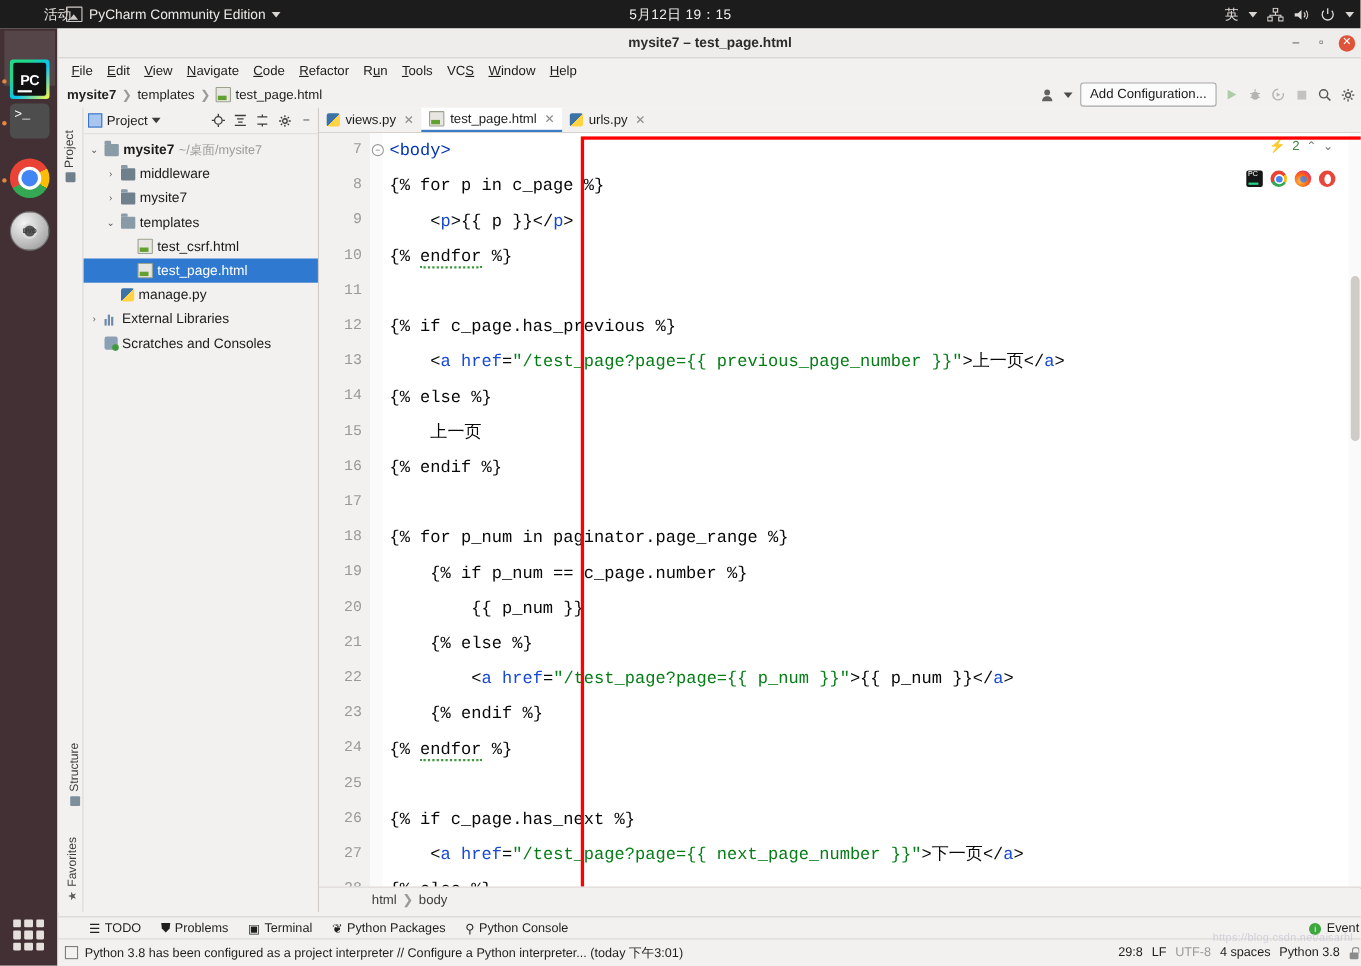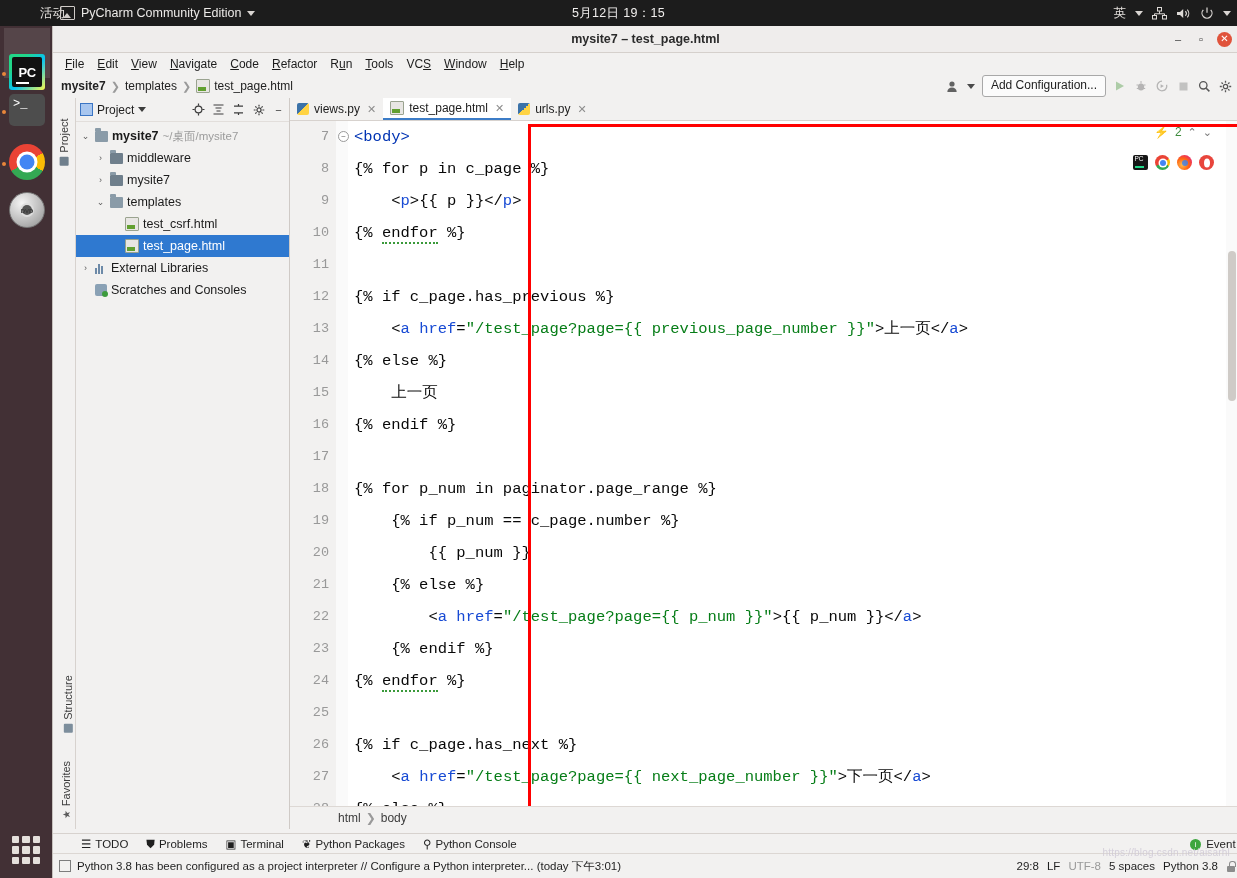--- a/index.html
+++ b/index.html
@@ -556,20 +556,25 @@
             <div class="tree-row" style="padding-left: 34px;">
               <span class="arrow"></span>
               <span class="html-file-icon"></span>
               <span>test_csrf.html</span>
             </div>
             <div class="tree-row selected" style="padding-left: 34px;">
               <span class="arrow"></span>
               <span class="html-file-icon"></span>
               <span>test_page.html</span>
             </div>
+            <div class="tree-row" style="padding-left: 19px;">
+              <span class="arrow"></span>
+              <span class="py-file-icon"></span>
+              <span>manage.py</span>
+            </div>
             <div class="tree-row" style="padding-left: 4px;">
               <span class="arrow">›</span>
               <span class="lib-icon">
                 <i style="height:6px"></i>
                 <i style="height:10px"></i>
                 <i style="height:8px"></i>
               </span>
               <span>External Libraries</span>
             </div>
             <div class="tree-row" style="padding-left: 4px;">
@@ -685,21 +690,21 @@
       </span>
     </div>
 
     <div class="status-bar">
       <span class="sq-ico"></span>
       <span>Python 3.8 has been configured as a project interpreter // Configure a Python interpreter... (today 下午3:01)</span>
       <span class="status-right">
         <span>29:8</span>
         <span>LF</span>
         <span class="dim">UTF-8</span>
-        <span>5 spaces</span>
+        <span>4 spaces</span>
         <span>Python 3.8</span>
         <span class="lock-ico"></span>
       </span>
     </div>
 
     <div class="watermark">https://blog.csdn.net/aisarhl</div>
   </div>
 </div>
 
 </body></html>

